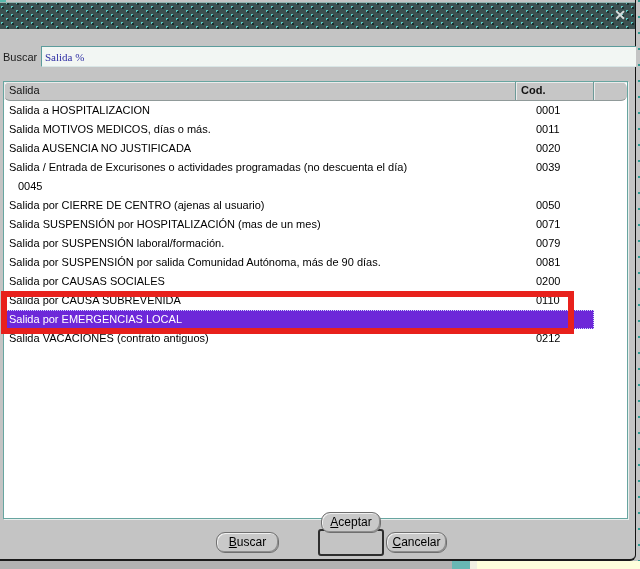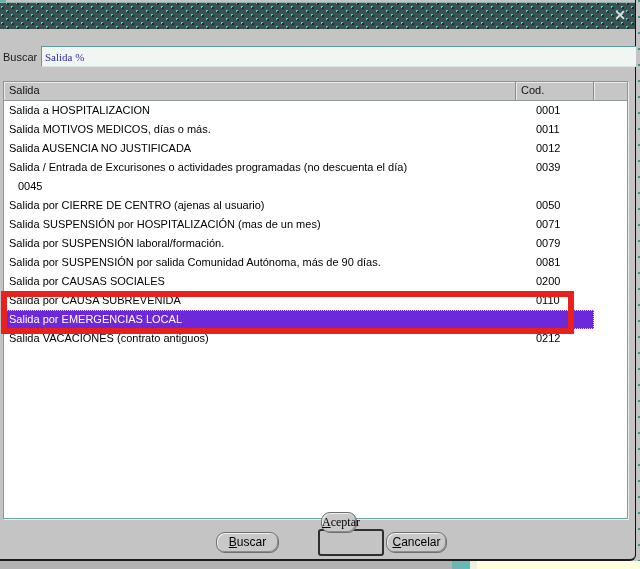--- a/index.html
+++ b/index.html
@@ -50,29 +50,29 @@
     border-color:#5c9c9c #d9e6e6 #d9e6e6 #5c9c9c;
     font-family:Liberation Serif, serif;font-size:11px;color:#2e2ea4;
     padding:0 0 0 3px;outline:none;
   }
   
   .list{
     position:absolute;left:3px;top:81px;width:625px;height:438px;box-sizing:border-box;
     background:#ffffff;border:1px solid #68a5a0;
     box-shadow:1px 1px 0 #e9efee;
   }
-  .list-header{display:flex;height:18px;background:#c6c6c6;border-bottom:1px solid #909a99;}
+  .list-header{display:flex;height:18px;background:#c6c6c6;border-bottom:1px solid #909a99;border-radius:6px;}
   .hcell{
     box-sizing:border-box;font-size:11px;line-height:17px;color:#111;
     padding-left:5px;
     box-shadow:inset 1px 1px 0 #ebebeb;
     border-right:1px solid #6d9a98;
   }
   .h-name{flex:0 0 512px;}
-  .h-code{flex:0 0 78px;}
+  .h-code{flex:0 0 78px;font-weight:bold;}
   .h-spare{flex:1 1 auto;border-right:none;padding-left:0;}
   .rows{position:relative;}
   .row{
     display:flex;width:590px;height:19px;font-size:11px;line-height:19px;color:#000;
     box-sizing:border-box;
     gap:12px;
   }
   .cell-name{flex:0 0 506px;padding-left:5px;white-space:nowrap;overflow:hidden;box-sizing:border-box;}
   .cell-code{flex:0 0 79px;padding-left:14px;white-space:nowrap;box-sizing:border-box;}
   .row.selected{
@@ -92,21 +92,21 @@
     font-family:"Liberation Sans",sans-serif;font-size:12px;color:#000;
     text-align:center;cursor:default;padding:0;
   }
   .btn .lbl{display:block;line-height:19px;}
   .btn .lbl::first-letter{text-decoration:underline;}
   .btn-buscar{left:216px;top:532px;width:63px;}
   .default-ring{
     position:absolute;left:318px;top:529px;width:66px;height:27px;box-sizing:border-box;
     border:2px solid #2e2e2e;border-radius:3px;
   }
-  .btn-aceptar{left:321px;top:512px;width:36px;font-family:Liberation Serif, serif;}
+  .btn-aceptar{left:321px;top:512px;width:60px;}
   .btn-cancelar{left:386px;top:532px;width:61px;}
   
   .footer-strip{position:absolute;left:0;top:561px;width:640px;height:8px;display:flex;}
   .fs-gray{width:452px;background:#b2b2b2;}
   .fs-teal{width:18px;background:#68b8b4;}
   .fs-cream{width:7px;background:#f0efe2;}
   .fs-yellow{flex:1;background:#feffdc;}
 </style>
 </head>
 <body>
@@ -131,21 +131,21 @@
       <div class="row">
         <span class="cell-name">Salida a HOSPITALIZACION</span>
         <span class="cell-code">0001</span>
       </div>
       <div class="row">
         <span class="cell-name">Salida MOTIVOS MEDICOS, días o más.</span>
         <span class="cell-code">0011</span>
       </div>
       <div class="row">
         <span class="cell-name">Salida AUSENCIA NO JUSTIFICADA</span>
-        <span class="cell-code">0012</span>
+        <span class="cell-code">0020</span>
       </div>
       <div class="row">
         <span class="cell-name">Salida / Entrada de Excurisones o actividades programadas (no descuenta el día)</span>
         <span class="cell-code">0039</span>
       </div>
       <div class="row">
         <span class="cell-code">0045</span>
       </div>
       <div class="row">
         <span class="cell-name">Salida por CIERRE DE CENTRO (ajenas al usuario)</span>

